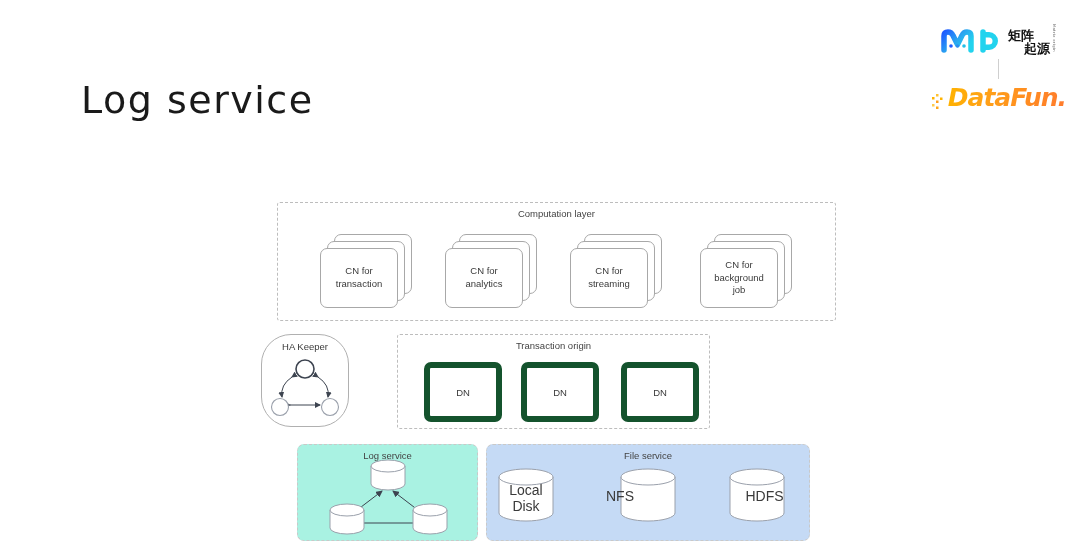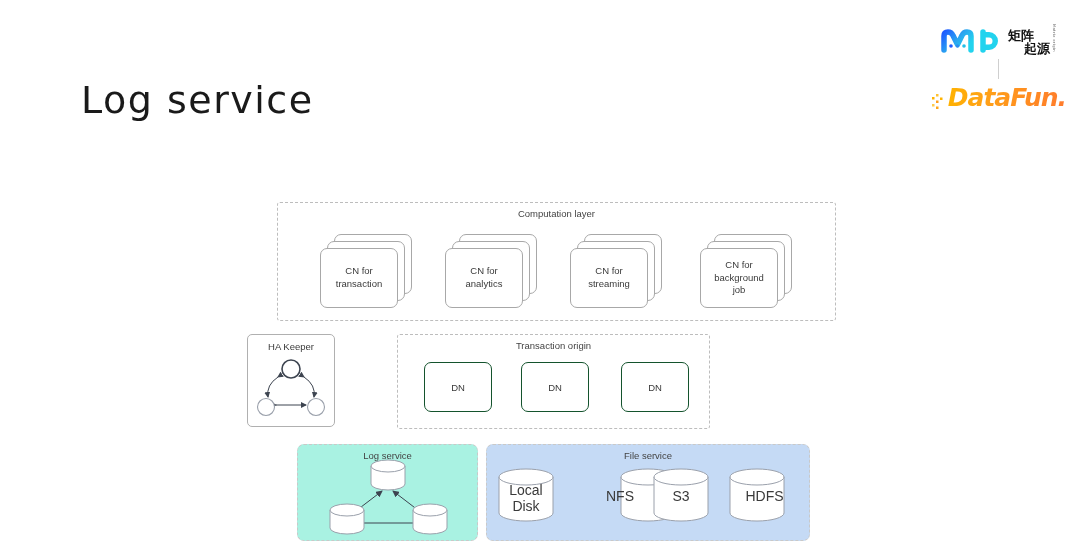--- a/index.html
+++ b/index.html
@@ -57,21 +57,21 @@
   .stack .card.c3{left:14px;top:0;}
   .stack .card.c2{left:7px;top:7px;}
   .stack .card.c1{left:0;top:14px;display:flex;align-items:center;justify-content:center;}
   .card-label{
     font-size:9.5px;color:#3a3a3a;text-align:center;line-height:1.35;
     font-family:"Liberation Sans",sans-serif;padding:0 4px;
   }
 
   
   .dn-box{
-    position:absolute;border:1px solid #14532d;border-radius:7px;background:#ffffff;
+    position:absolute;border:6px solid #14532d;border-radius:7px;background:#ffffff;
     display:flex;align-items:center;justify-content:center;
     font-size:9.5px;color:#3a3a3a;font-family:"Liberation Sans",sans-serif;
   }
 
   
   .ha-box{
     position:absolute;border:1px solid #b0b0b0;border-radius:5px;background:#ffffff;
   }
   .ha-title{
     position:absolute;left:0;right:0;top:6px;text-align:center;
@@ -178,21 +178,21 @@
     <div class="card c2" style="width:76px;height:58px;"></div>
     <div class="card c1" style="width:76px;height:58px;">
       <div class="card-label">
         <span>CN for</span><br>
         <span>background</span><br>
         <span>job</span>
       </div>
     </div>
   </div>
 
-  <div class="ha-box" style="left:247px;top:334px;width:86px;height:91px;">
+  <div class="ha-box" style="left:261px;top:334px;width:86px;height:91px;border-radius:30px;">
     <div class="ha-title">HA Keeper</div>
     <svg width="86" height="68" style="position:absolute;left:0;top:20px;">
       <defs>
         <marker id="ah" markerWidth="6" markerHeight="6" refX="5" refY="3" orient="auto">
           <path d="M0,0 L6,3 L0,6 z" fill="#3d4450"></path>
         </marker>
         <marker id="ah2" markerWidth="6" markerHeight="6" refX="5" refY="3" orient="auto">
           <path d="M0,0 L6,3 L0,6 z" fill="#3d4450"></path>
         </marker>
       </defs>
@@ -264,27 +264,20 @@
   </div>
 
   <div class="cyl" style="left:576px;top:468px;width:44px;height:54px;padding-left:44px;">
     <svg width="56" height="54">
       <path d="M1,9 L1,45 A27,8 0 0 0 55,45 L55,9 Z" fill="#ffffff" stroke="#9aa0ab" stroke-width="1"></path>
       <ellipse cx="28" cy="9" rx="27" ry="8" fill="#ffffff" stroke="#9aa0ab" stroke-width="1"></ellipse>
     </svg>
     <div class="cyl-label">NFS</div>
   </div>
 
-  <div class="cyl" style="left:653px;top:468px;width:56px;height:54px;">
-    <svg width="56" height="54">
-      <path d="M1,9 L1,45 A27,8 0 0 0 55,45 L55,9 Z" fill="#ffffff" stroke="#9aa0ab" stroke-width="1"></path>
-      <ellipse cx="28" cy="9" rx="27" ry="8" fill="#ffffff" stroke="#9aa0ab" stroke-width="1"></ellipse>
-    </svg>
-    <div class="cyl-label">S3</div>
-  </div>
 
   <div class="cyl" style="left:729px;top:468px;width:71px;height:54px;">
     <svg width="56" height="54">
       <path d="M1,9 L1,45 A27,8 0 0 0 55,45 L55,9 Z" fill="#ffffff" stroke="#9aa0ab" stroke-width="1"></path>
       <ellipse cx="28" cy="9" rx="27" ry="8" fill="#ffffff" stroke="#9aa0ab" stroke-width="1"></ellipse>
     </svg>
     <div class="cyl-label">HDFS</div>
   </div>
 
 </div>

